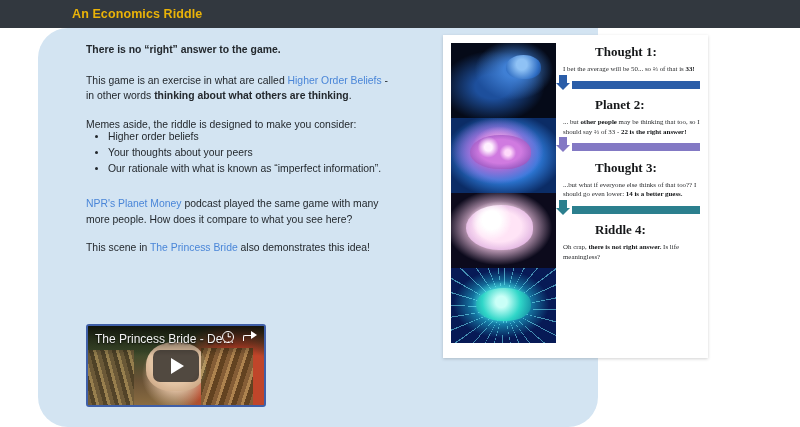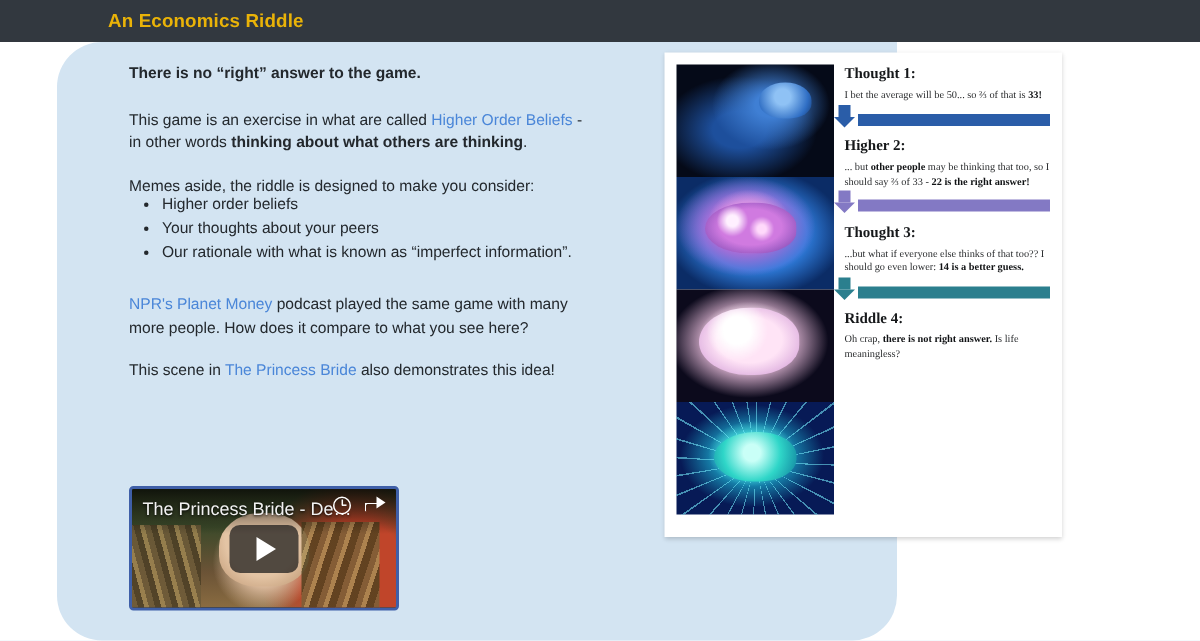--- a/index.html
+++ b/index.html
@@ -262,24 +262,25 @@
     background: radial-gradient(circle at 46% 42%, #c9fff7 0 16%, #2fd6c8 54%, #0e7a9a 100%);
   }
 
   .meme-right {
     flex: 1;
     padding: 9px 8px 8px 7px;
     font-family: "Liberation Serif", serif;
     position: relative;
   }
   .thought-head {
-    font-size: 10px;
+    font-size: 13px;
     font-weight: 700;
     color: #16181a;
     margin-bottom: 4px;
+    margin-left: 32px;
   }
   .thought-body {
     font-size: 6.9px;
     line-height: 9.3px;
     color: #2a2c2e;
   }
   .thought-body b { font-weight: 700; color: #101214; }
   .sep {
     display: flex; align-items: center;
     margin: 6px 0 7px 0;
@@ -386,21 +387,21 @@
       </div>
 
       <div class="sep" style="color:#2a5da8">
         <span class="sep-arrow">
             <i></i>
           </span>
         <span class="sep-bar"></span>
       </div>
 
       <div class="thought-block">
-        <div class="thought-head">Higher 2:</div>
+        <div class="thought-head">Planet 2:</div>
         <div class="thought-body">
           <span>... but </span><b>other people</b><span> may be thinking that too, so I should say ⅔ of 33 - </span><b>22 is the right answer!</b>
         </div>
       </div>
 
       <div class="sep" style="color:#8379c4">
         <span class="sep-arrow">
             <i></i>
           </span>
         <span class="sep-bar"></span>

